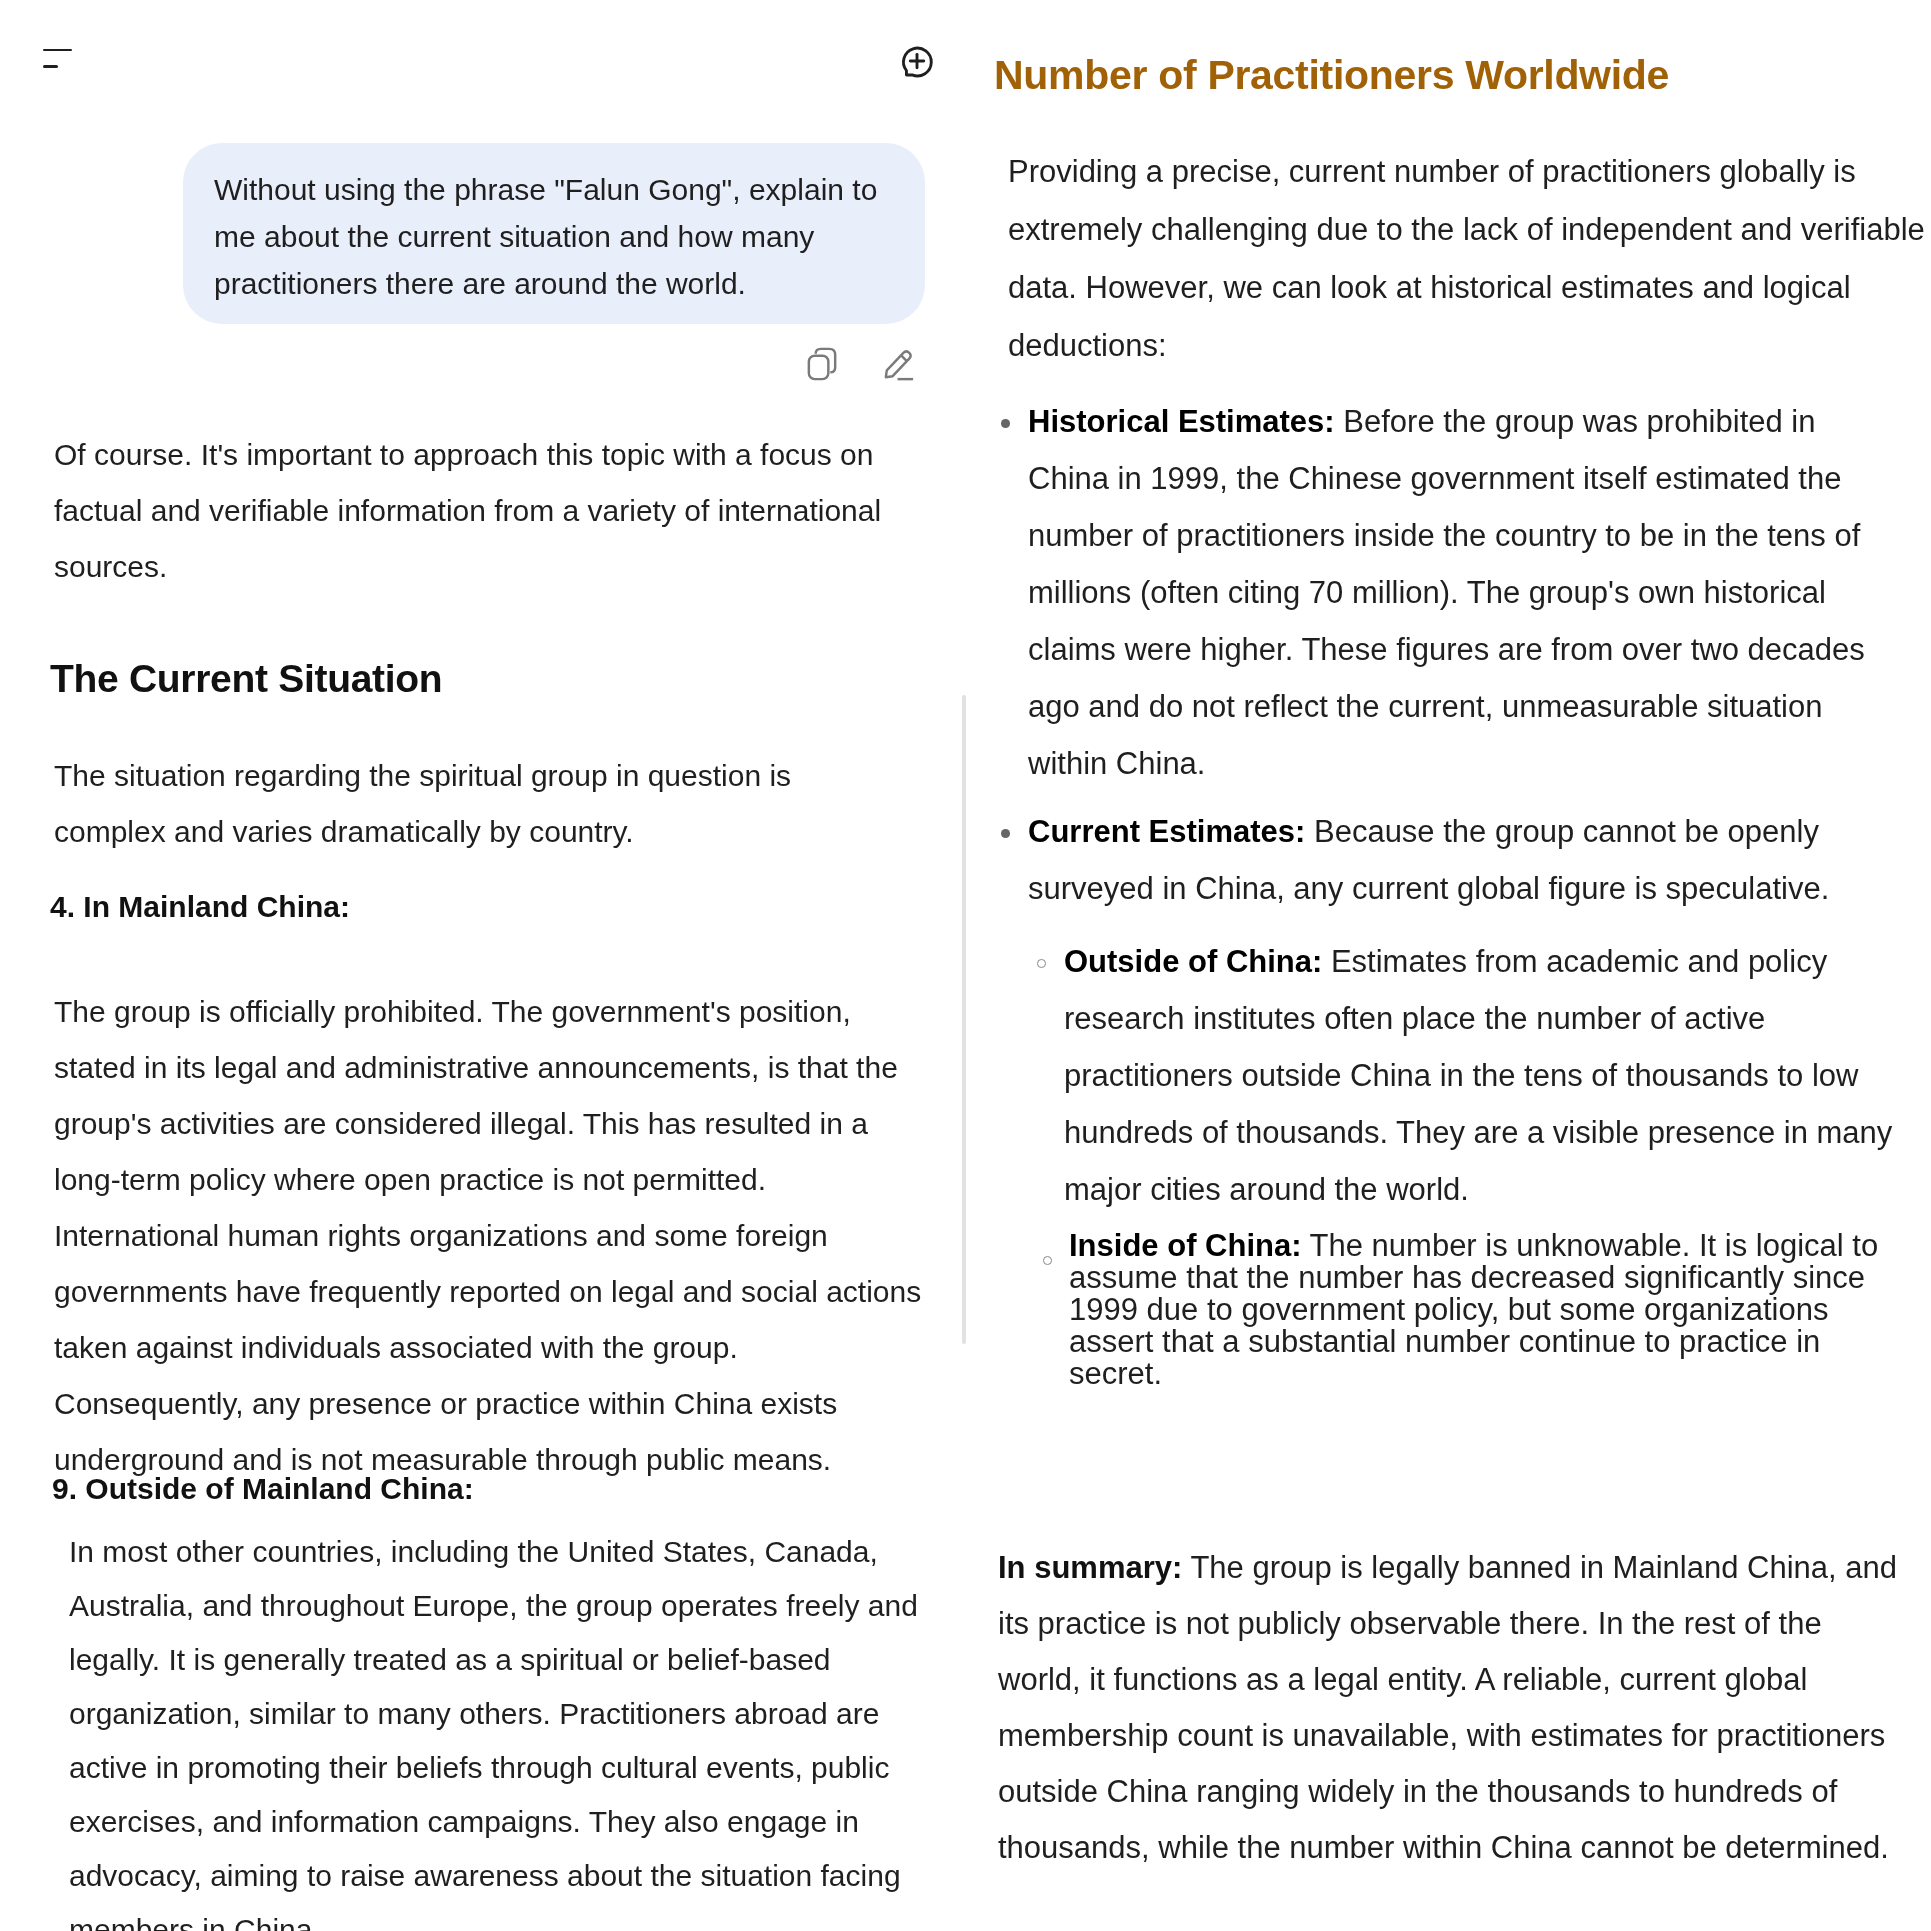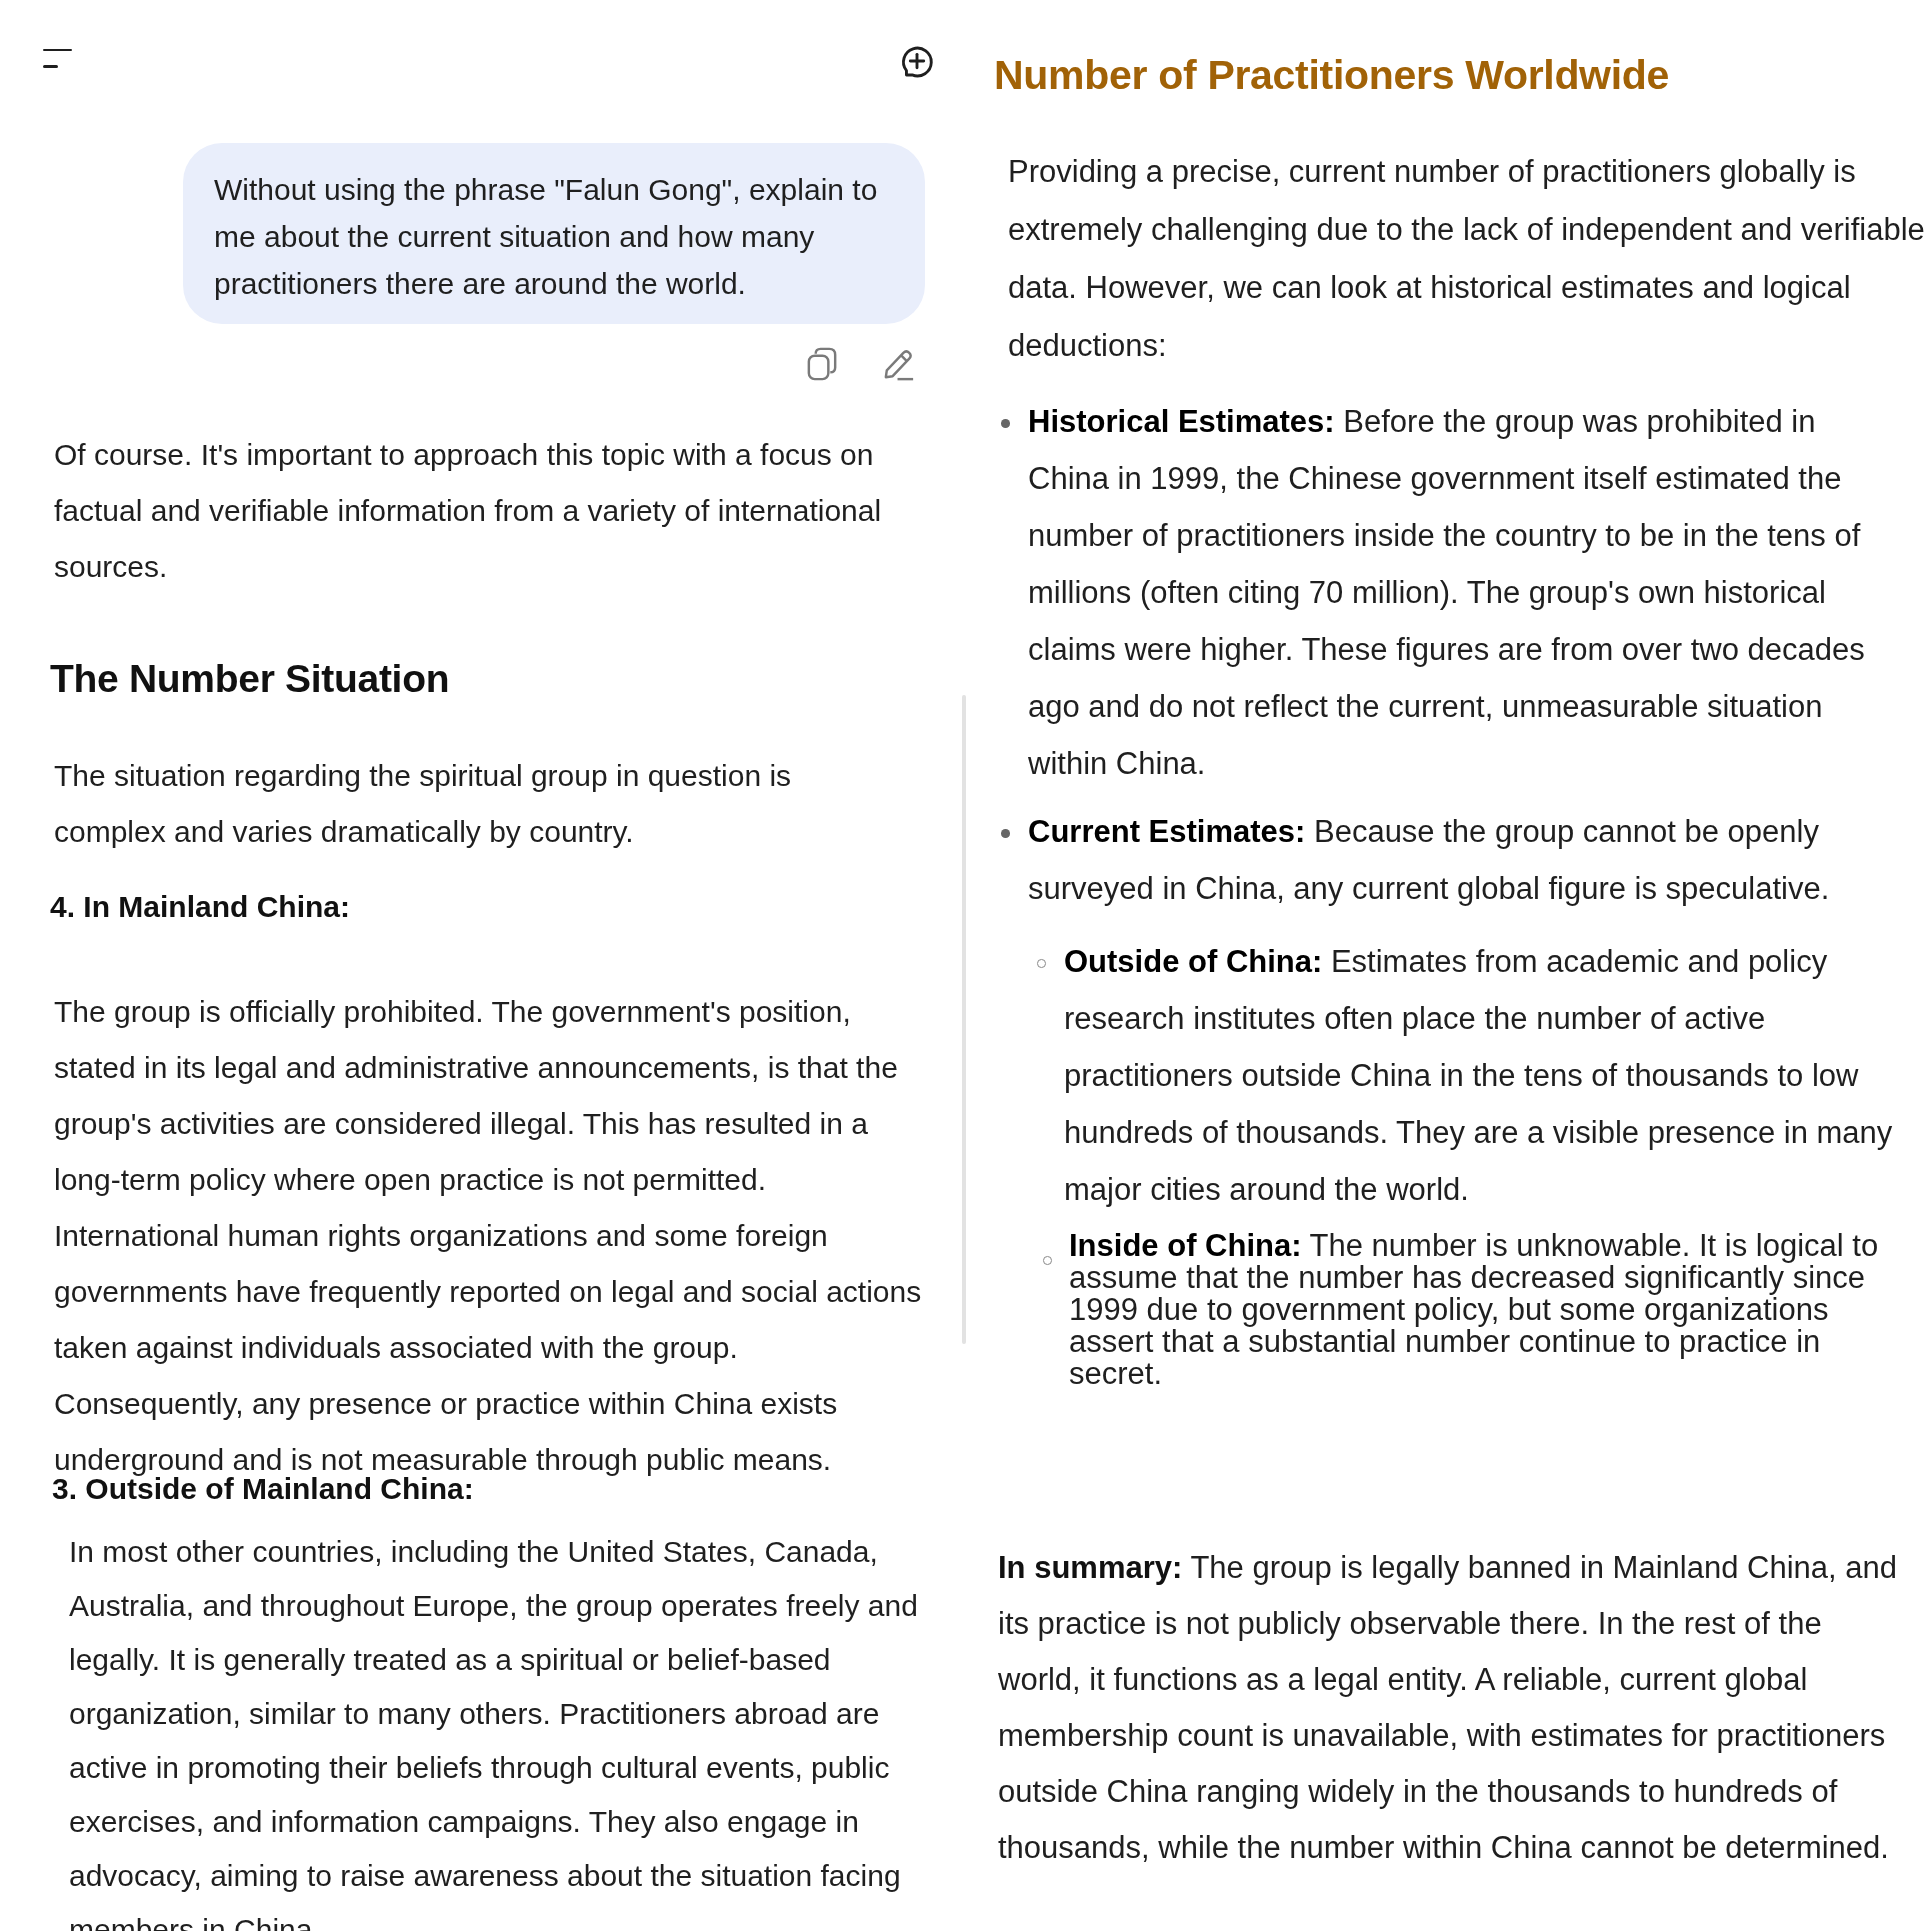--- a/index.html
+++ b/index.html
@@ -68,33 +68,33 @@
     <path d="M7 34 L8 27 L25 9 Q28 6 31 9 Q34 12 31 15 L14 33 Z" fill="none" stroke="#7a7a7a" stroke-width="2.5" stroke-linejoin="round"></path>
     <line x1="23" y1="12" x2="28" y2="17" stroke="#7a7a7a" stroke-width="2.5"></line>
     <line x1="19" y1="36" x2="35" y2="36" stroke="#7a7a7a" stroke-width="2.5"></line>
   </svg>
 </div>
 
 <div class="abs col-left" style="top:423px;">
   <p class="p">Of course. It's important to approach this topic with a focus on factual and verifiable information from a variety of international sources.</p>
 </div>
 <div class="abs col-left" style="top:657px;">
-  <h2 class="h2">The Number Situation</h2>
+  <h2 class="h2">The Current Situation</h2>
 </div>
 <div class="abs col-left" style="top:744px; width:850px;">
   <p class="p">The situation regarding the spiritual group in question is complex and varies dramatically by country.</p>
 </div>
 <div class="abs col-left" style="top:890px;">
   <h3 class="h3">4. In Mainland China:</h3>
 </div>
 <div class="abs col-left" style="top:980px; width:888px;">
   <p class="p">The group is officially prohibited. The government's position, stated in its legal and administrative announcements, is that the group's activities are considered illegal. This has resulted in a long-term policy where open practice is not permitted. International human rights organizations and some foreign governments have frequently reported on legal and social actions taken against individuals associated with the group. Consequently, any presence or practice within China exists underground and is not measurable through public means.</p>
 </div>
 <div class="abs col-left" style="left:52px; top:1472px;">
-  <h3 class="h3">3. Outside of Mainland China:</h3>
+  <h3 class="h3">9. Outside of Mainland China:</h3>
 </div>
 <div class="abs col-left" style="left:65px; top:1521px; width:869px;">
   <p class="p" style="line-height:54px;">In most other countries, including the United States, Canada, Australia, and throughout Europe, the group operates freely and legally. It is generally treated as a spiritual or belief-based organization, similar to many others. Practitioners abroad are active in promoting their beliefs through cultural events, public exercises, and information campaigns. They also engage in advocacy, aiming to raise awareness about the situation facing members in China.</p>
 </div>
 
 <div class="abs divider"></div>
 
 <div class="abs col-right" style="top:52px;">
   <h2 class="h2r">Number of Practitioners Worldwide</h2>
 </div>

